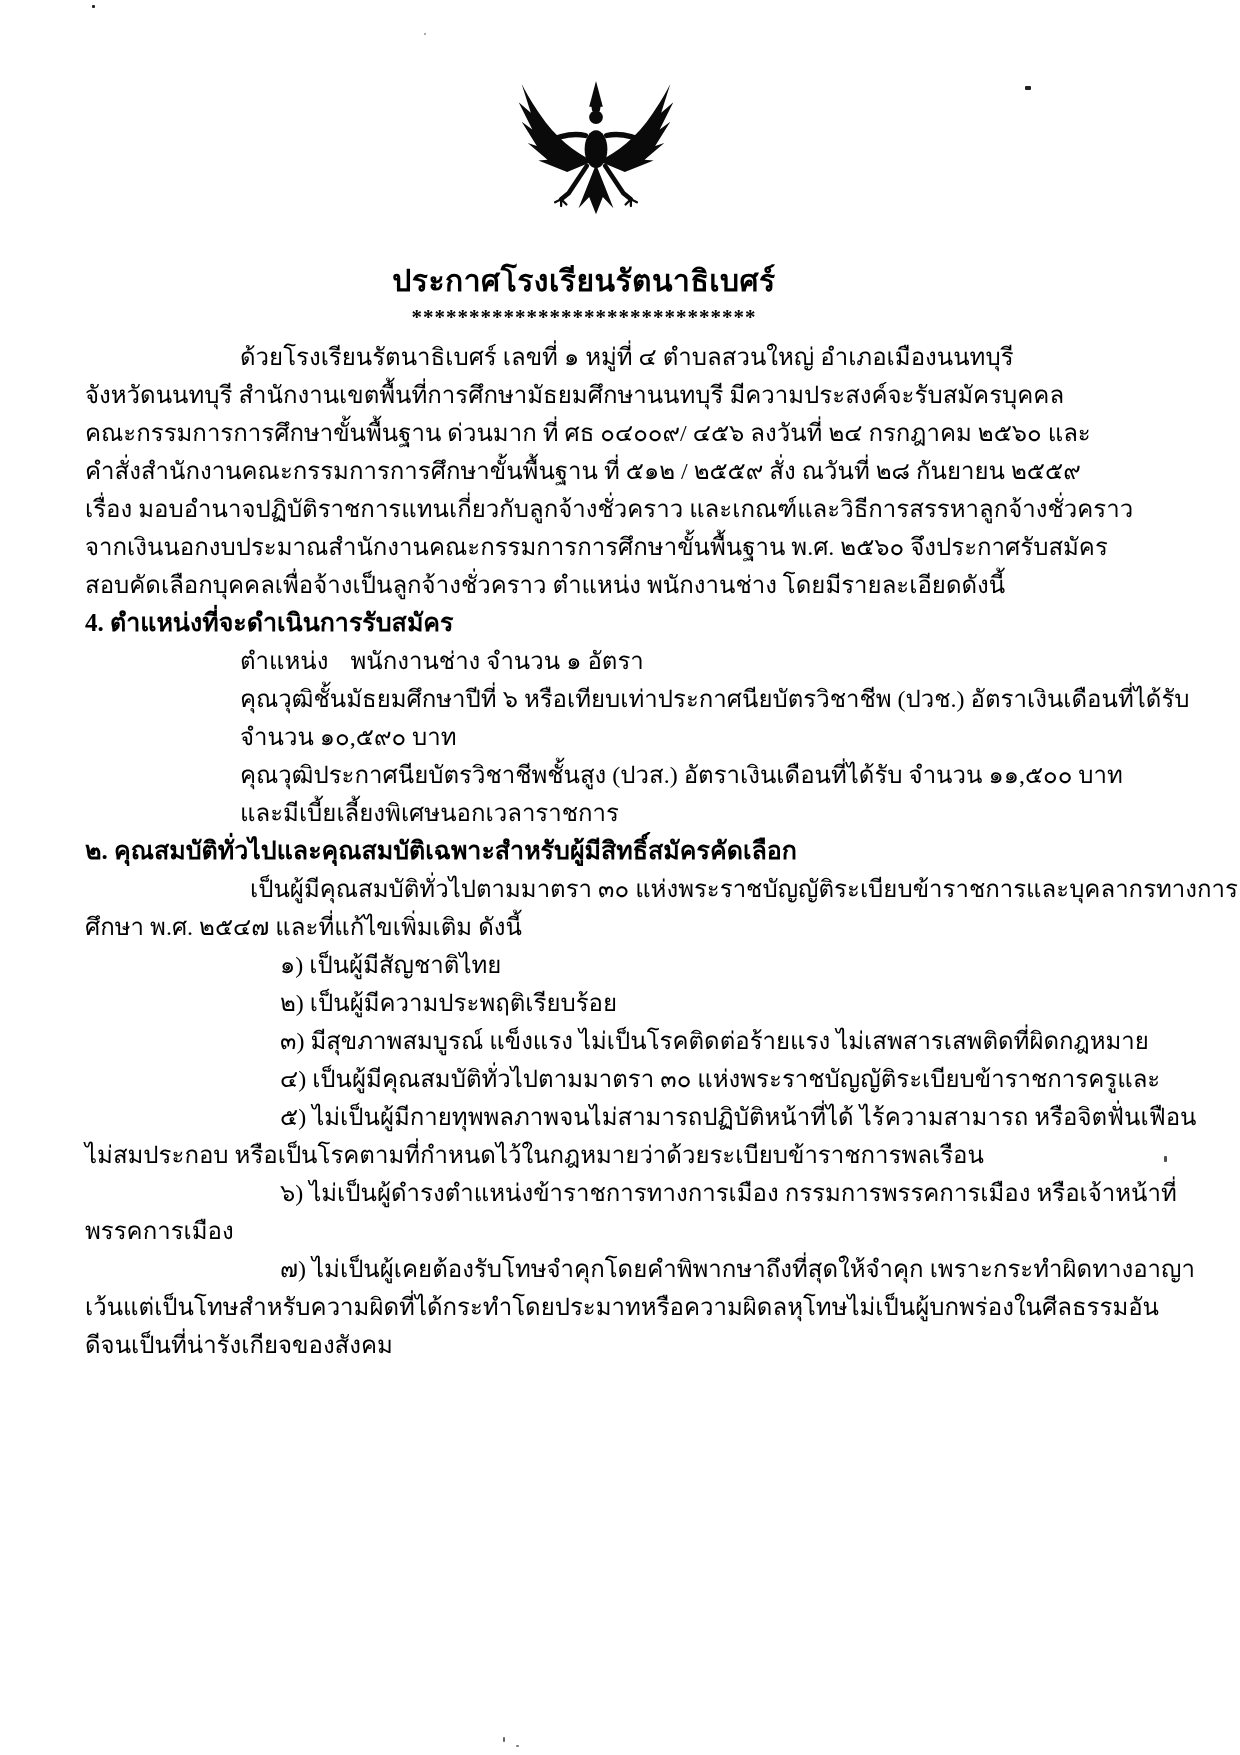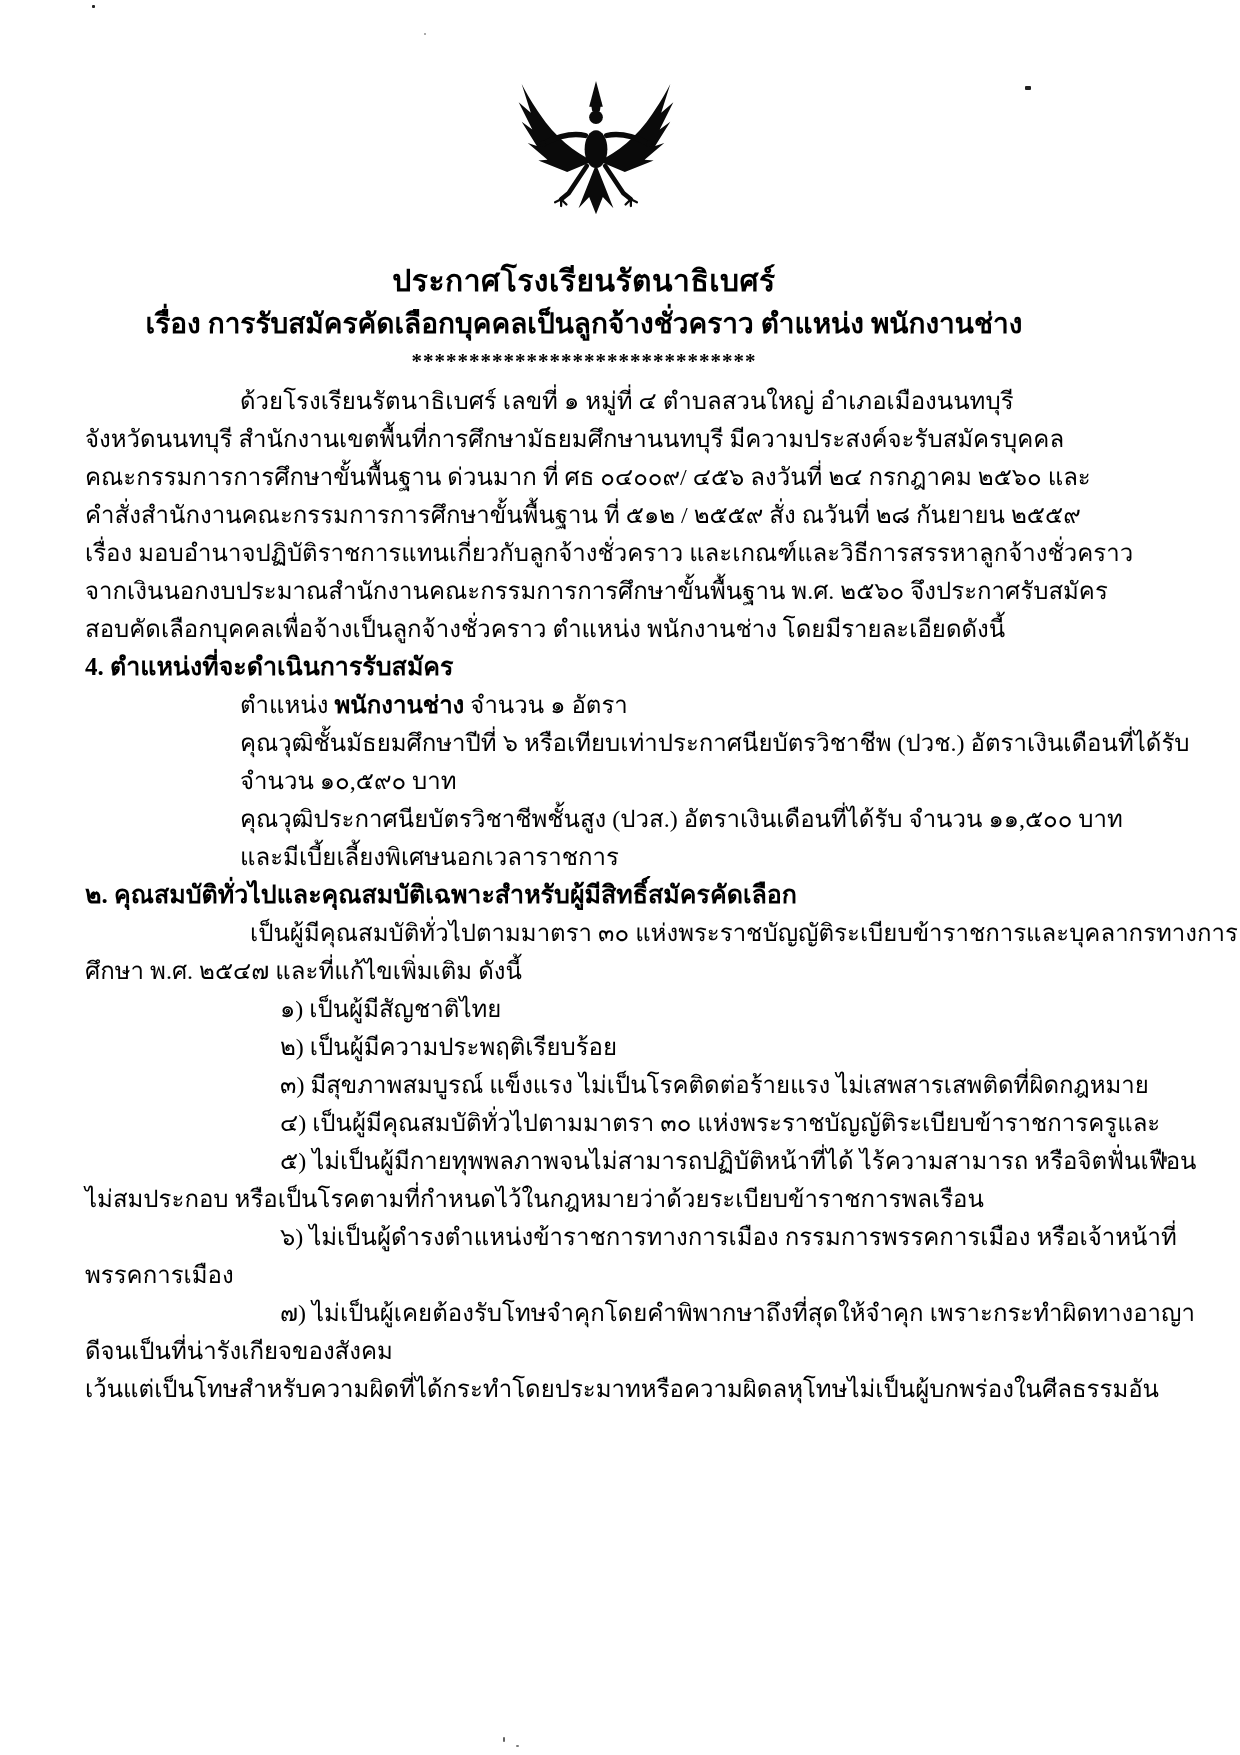--- a/index.html
+++ b/index.html
@@ -34,21 +34,21 @@
   .content {
     padding: 6px 85px 0 85px;
     font-size: 24px;
     line-height: 38px;
   }
   .line { white-space: nowrap; }
   .ind1 { padding-left: 155px; }   
   .ind1b { padding-left: 165px; }  
   .ind2 { padding-left: 195px; }   
   .heading { font-weight: bold; font-size: 25px; }
-  .b { font-weight: bold; }
+  .b { font-weight: normal; margin-left: 16px; }
 
   .continuation {
     text-align: right;
     padding-right: 45px;
     line-height: 40px;
     margin-top: 2px;
   }
 
   .speck { position: absolute; background: #222; border-radius: 1px; }
   .s1 { left: 92px;  top: 5px;    width: 3px; height: 3px; }
@@ -98,21 +98,20 @@
         <path d="M74,158 l-8,4 M74,158 l0,9 M74,158 l7,7 M166,158 l8,4 M166,158 l0,9 M166,158 l-7,7" stroke-width="3"></path>
 
         <circle cx="50" cy="85" r="4" fill="#0a0a0a"></circle>
         <circle cx="190" cy="85" r="4" fill="#0a0a0a"></circle>
       </g>
     </svg>
   </div>
 
   <div class="title-block">
     <div class="doc-title">ประกาศโรงเรียนรัตนาธิเบศร์</div>
-    <div class="doc-subject">เรื่อง การรับสมัครคัดเลือกบุคคลเป็นลูกจ้างชั่วคราว ตำแหน่ง พนักงานช่าง</div>
     <div class="doc-divider">******************************</div>
   </div>
 
   <div class="content">
 
     <div class="line ind1">ด้วยโรงเรียนรัตนาธิเบศร์ เลขที่ ๑ หมู่ที่ ๔ ตำบลสวนใหญ่ อำเภอเมืองนนทบุรี</div>
     <div class="line">จังหวัดนนทบุรี สำนักงานเขตพื้นที่การศึกษามัธยมศึกษานนทบุรี มีความประสงค์จะรับสมัครบุคคล</div>
     <div class="line">คณะกรรมการการศึกษาขั้นพื้นฐาน ด่วนมาก ที่ ศธ ๐๔๐๐๙/ ๔๕๖ ลงวันที่ ๒๔ กรกฎาคม ๒๕๖๐ และ</div>
     <div class="line">คำสั่งสำนักงานคณะกรรมการการศึกษาขั้นพื้นฐาน ที่ ๕๑๒ / ๒๕๕๙ สั่ง ณวันที่ ๒๘ กันยายน ๒๕๕๙</div>
     <div class="line">เรื่อง มอบอำนาจปฏิบัติราชการแทนเกี่ยวกับลูกจ้างชั่วคราว และเกณฑ์และวิธีการสรรหาลูกจ้างชั่วคราว</div>
@@ -132,18 +131,18 @@
 
     <div class="line ind2">๑) เป็นผู้มีสัญชาติไทย</div>
     <div class="line ind2">๒) เป็นผู้มีความประพฤติเรียบร้อย</div>
     <div class="line ind2">๓) มีสุขภาพสมบูรณ์ แข็งแรง ไม่เป็นโรคติดต่อร้ายแรง ไม่เสพสารเสพติดที่ผิดกฎหมาย</div>
     <div class="line ind2">๔) เป็นผู้มีคุณสมบัติทั่วไปตามมาตรา ๓๐ แห่งพระราชบัญญัติระเบียบข้าราชการครูและ</div>
     <div class="line ind2">๕) ไม่เป็นผู้มีกายทุพพลภาพจนไม่สามารถปฏิบัติหน้าที่ได้ ไร้ความสามารถ หรือจิตฟั่นเฟือน</div>
     <div class="line">ไม่สมประกอบ หรือเป็นโรคตามที่กำหนดไว้ในกฎหมายว่าด้วยระเบียบข้าราชการพลเรือน</div>
     <div class="line ind2">๖) ไม่เป็นผู้ดำรงตำแหน่งข้าราชการทางการเมือง กรรมการพรรคการเมือง หรือเจ้าหน้าที่</div>
     <div class="line">พรรคการเมือง</div>
     <div class="line ind2">๗) ไม่เป็นผู้เคยต้องรับโทษจำคุกโดยคำพิพากษาถึงที่สุดให้จำคุก เพราะกระทำผิดทางอาญา</div>
+    <div class="line">เว้นแต่เป็นโทษสำหรับความผิดที่ได้กระทำโดยประมาทหรือความผิดลหุโทษไม่เป็นผู้บกพร่องในศีลธรรมอัน</div>
     <div class="line">ดีจนเป็นที่น่ารังเกียจของสังคม</div>
-    <div class="line">เว้นแต่เป็นโทษสำหรับความผิดที่ได้กระทำโดยประมาทหรือความผิดลหุโทษไม่เป็นผู้บกพร่องในศีลธรรมอัน</div>
 
   </div>
 
 </div>
 
 </body></html>

